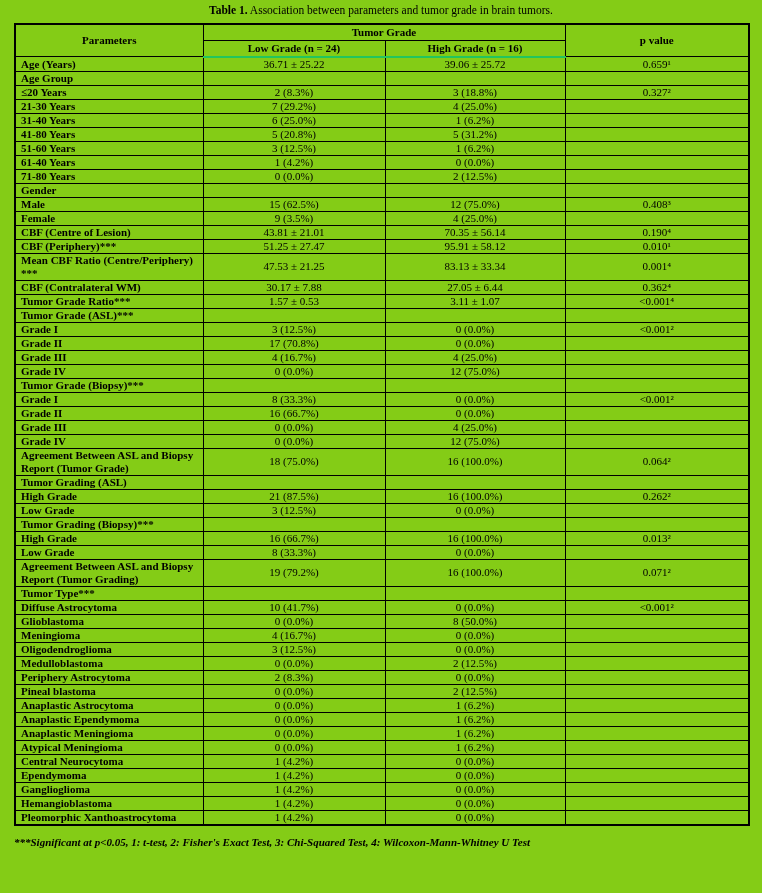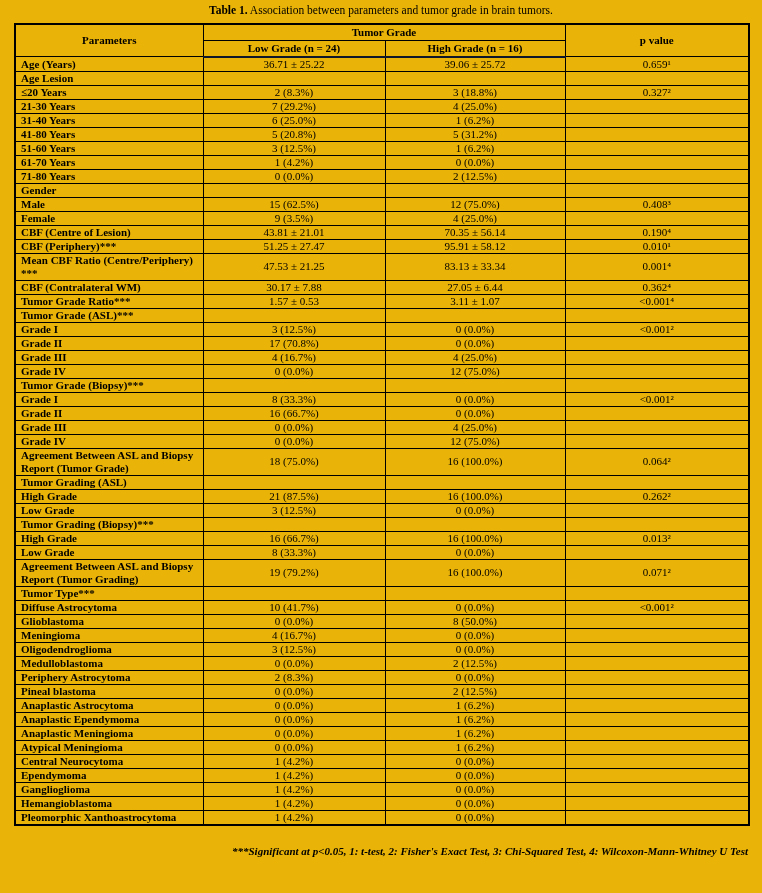--- a/index.html
+++ b/index.html
@@ -7,21 +7,21 @@
     padding: 0;
     background: #ffffff;
     font-family: "Liberation Serif", serif;
     color: #000000;
   }
   .page {
     width: 762px;
     height: 893px;
     box-sizing: border-box;
     padding: 2px 14px 0 14px;
-    background: #eab308;
+    background: #84cc16;
   }
   .caption {
     text-align: center;
     font-size: 11.5px;
     line-height: 1.3;
     margin: 1px 0 5px 0;
   }
   .caption .cap-label { font-weight: bold; }
   table.assoc {
     border-collapse: collapse;
@@ -41,29 +41,29 @@
     height: 13px;
     overflow: hidden;
     vertical-align: middle;
   }
   thead th {
     font-weight: bold;
     text-align: center;
     height: 15px;
   }
   thead th.left { text-align: center; }
-  thead tr.subhead th { border-bottom: 2px solid #0f172a; }
+  thead tr.subhead th { border-bottom: 2px solid #22c55e; }
   td.param { text-align: left; font-weight: bold; }
   td.val   { text-align: center; }
   .footnote {
-    text-align: right;
+    text-align: left;
     font-size: 11px;
     font-weight: bold;
     font-style: italic;
-    margin-top: 18px;
+    margin-top: 9px;
     line-height: 1.3;
   }
 </style>
 </head>
 <body>
 
 <div class="page">
 
   <div class="caption">
     <span class="cap-label">Table 1.</span><span> Association between parameters and tumor grade in brain tumors.</span>
@@ -88,21 +88,21 @@
       </tr>
     </thead>
     <tbody id="table-body">
         <tr>
     <td class="param">Age (Years)</td>
     <td class="val">36.71 ± 25.22</td>
     <td class="val">39.06 ± 25.72</td>
     <td class="val">0.659¹</td>
   </tr>
         <tr>
-    <td class="param">Age Lesion</td>
+    <td class="param">Age Group</td>
     <td class="val"></td>
     <td class="val"></td>
     <td class="val"></td>
   </tr>
         <tr>
     <td class="param">≤20 Years</td>
     <td class="val">2 (8.3%)</td>
     <td class="val">3 (18.8%)</td>
     <td class="val">0.327²</td>
   </tr>
@@ -124,21 +124,21 @@
     <td class="val">5 (31.2%)</td>
     <td class="val"></td>
   </tr>
         <tr>
     <td class="param">51-60 Years</td>
     <td class="val">3 (12.5%)</td>
     <td class="val">1 (6.2%)</td>
     <td class="val"></td>
   </tr>
         <tr>
-    <td class="param">61-70 Years</td>
+    <td class="param">61-40 Years</td>
     <td class="val">1 (4.2%)</td>
     <td class="val">0 (0.0%)</td>
     <td class="val"></td>
   </tr>
         <tr>
     <td class="param">71-80 Years</td>
     <td class="val">0 (0.0%)</td>
     <td class="val">2 (12.5%)</td>
     <td class="val"></td>
   </tr>

